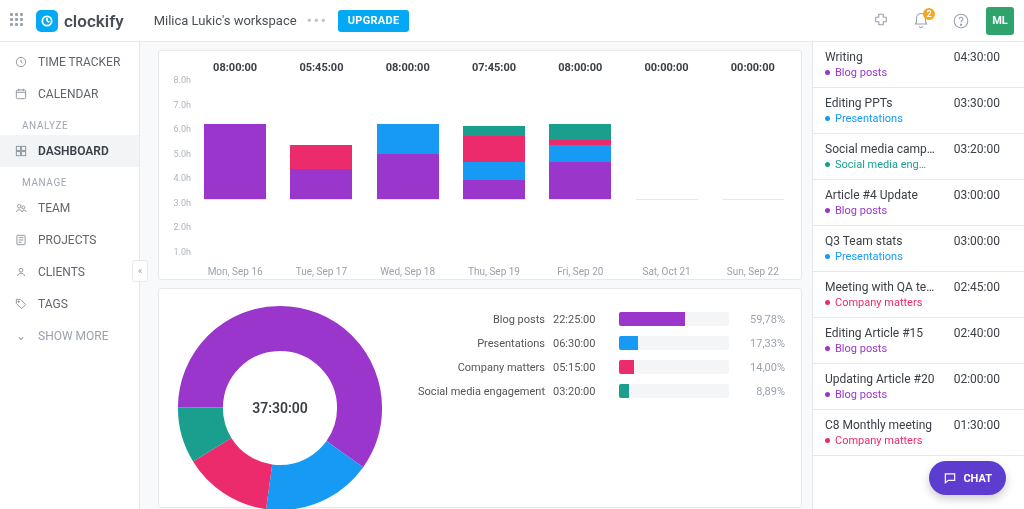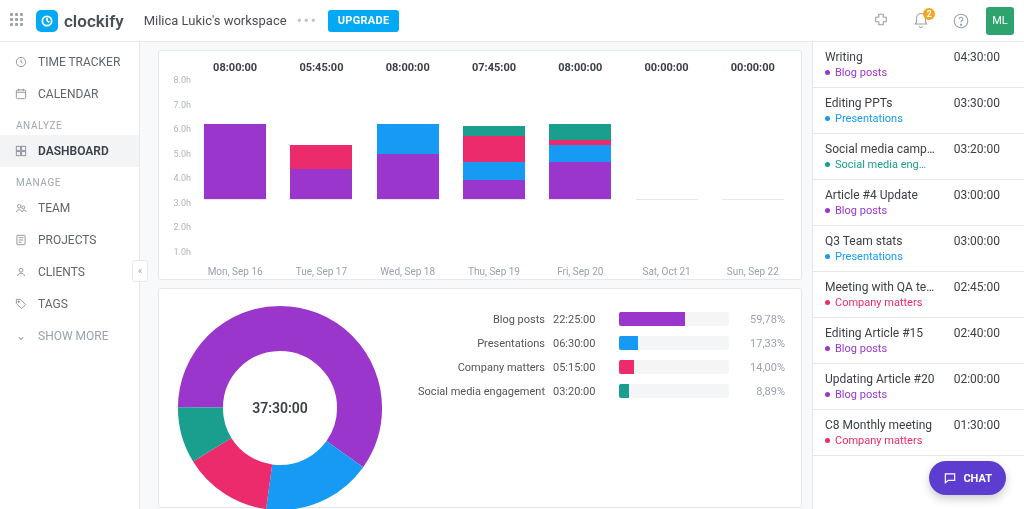--- a/index.html
+++ b/index.html
@@ -18,32 +18,32 @@
   }
   *{box-sizing:border-box;font-family:-apple-system,BlinkMacSystemFont,"Segoe UI",Roboto,Helvetica,Arial,sans-serif;}
   body{margin:0;background:#f8f9fa;color:var(--text);font-size:13px;width:1024px;height:509px;overflow:hidden;}
   
   .topbar{display:flex;align-items:center;height:42px;background:#fff;border-bottom:1px solid var(--border);padding:0 10px;gap:10px;}
   .apps-icon{width:16px;height:16px;display:grid;grid-template-columns:repeat(3,3px);grid-template-rows:repeat(3,3px);gap:2px;}
   .apps-icon span{background:#9aa2ad;border-radius:1px;}
   .logo{display:flex;align-items:center;gap:6px;font-weight:600;font-size:17px;color:#4a4f57;}
   .logo-mark{width:22px;height:22px;border-radius:5px;background:var(--accent);display:flex;align-items:center;justify-content:center;}
   .logo-mark svg{width:14px;height:14px;}
-  .workspace{color:#4a4f57;font-size:13px;margin-left:10px;}
+  .workspace{color:#4a4f57;font-size:13px;margin-left:20px;}
   .more-dots{color:#bfc6ce;letter-spacing:2px;font-weight:700;font-size:14px;cursor:pointer;}
   .upgrade{background:var(--accent);color:#fff;font-size:11px;font-weight:700;border:none;border-radius:3px;height:22px;padding:0 10px;letter-spacing:.3px;cursor:pointer;}
   .topbar .spacer{flex:1;}
   .top-icon{width:30px;height:30px;display:flex;align-items:center;justify-content:center;color:#9aa2ad;position:relative;cursor:pointer;}
   .top-icon svg{width:18px;height:18px;}
   .badge{position:absolute;top:2px;right:1px;min-width:12px;height:12px;border-radius:6px;background:var(--badge);color:#fff;font-size:9px;font-weight:700;line-height:12px;padding:0 2px;text-align:center;}
-  .avatar{width:28px;height:28px;border-radius:3px;background:#2fa36c;color:#fff;font-weight:400;font-size:11px;display:flex;align-items:center;justify-content:center;cursor:pointer;}
+  .avatar{width:28px;height:28px;border-radius:3px;background:#2fa36c;color:#fff;font-weight:700;font-size:11px;display:flex;align-items:center;justify-content:center;cursor:pointer;}
   
   .layout{display:flex;height:calc(100% - 42px);}
   .sidebar{width:140px;background:#fff;border-right:1px solid var(--border);padding-top:4px;position:relative;}
-  .side-section-label{font-size:10px;letter-spacing:.6px;color:#9ea6b0;padding:10px 16px 4px;}
+  .side-section-label{font-size:10px;letter-spacing:.6px;color:#9ea6b0;padding:10px 22px 4px;}
   .side-item{display:flex;align-items:center;gap:10px;height:32px;padding:0 14px;color:#5f666f;font-size:12px;cursor:pointer;}
   .side-item.active{background:#f2f4f6;color:#3b4047;font-weight:600;}
   .side-item svg{width:14px;height:14px;color:#8b929b;flex:none;}
   .side-item .chev{margin-left:auto;font-size:10px;color:#b4bac2;}
   .collapse-tab{position:absolute;right:-9px;top:218px;width:16px;height:22px;border:1px solid var(--border);background:#fff;border-radius:3px;display:flex;align-items:center;justify-content:center;color:#9aa2ad;font-size:9px;cursor:pointer;}
   
   .main{flex:1;display:flex;gap:0;overflow:hidden;}
   .charts{flex:1;padding:8px 10px 10px 18px;overflow:hidden;}
   .bar-card,.lower-card{background:#fff;border:1px solid var(--border);border-radius:3px;}
   .bar-card{height:230px;padding:10px 10px 2px 10px;}

